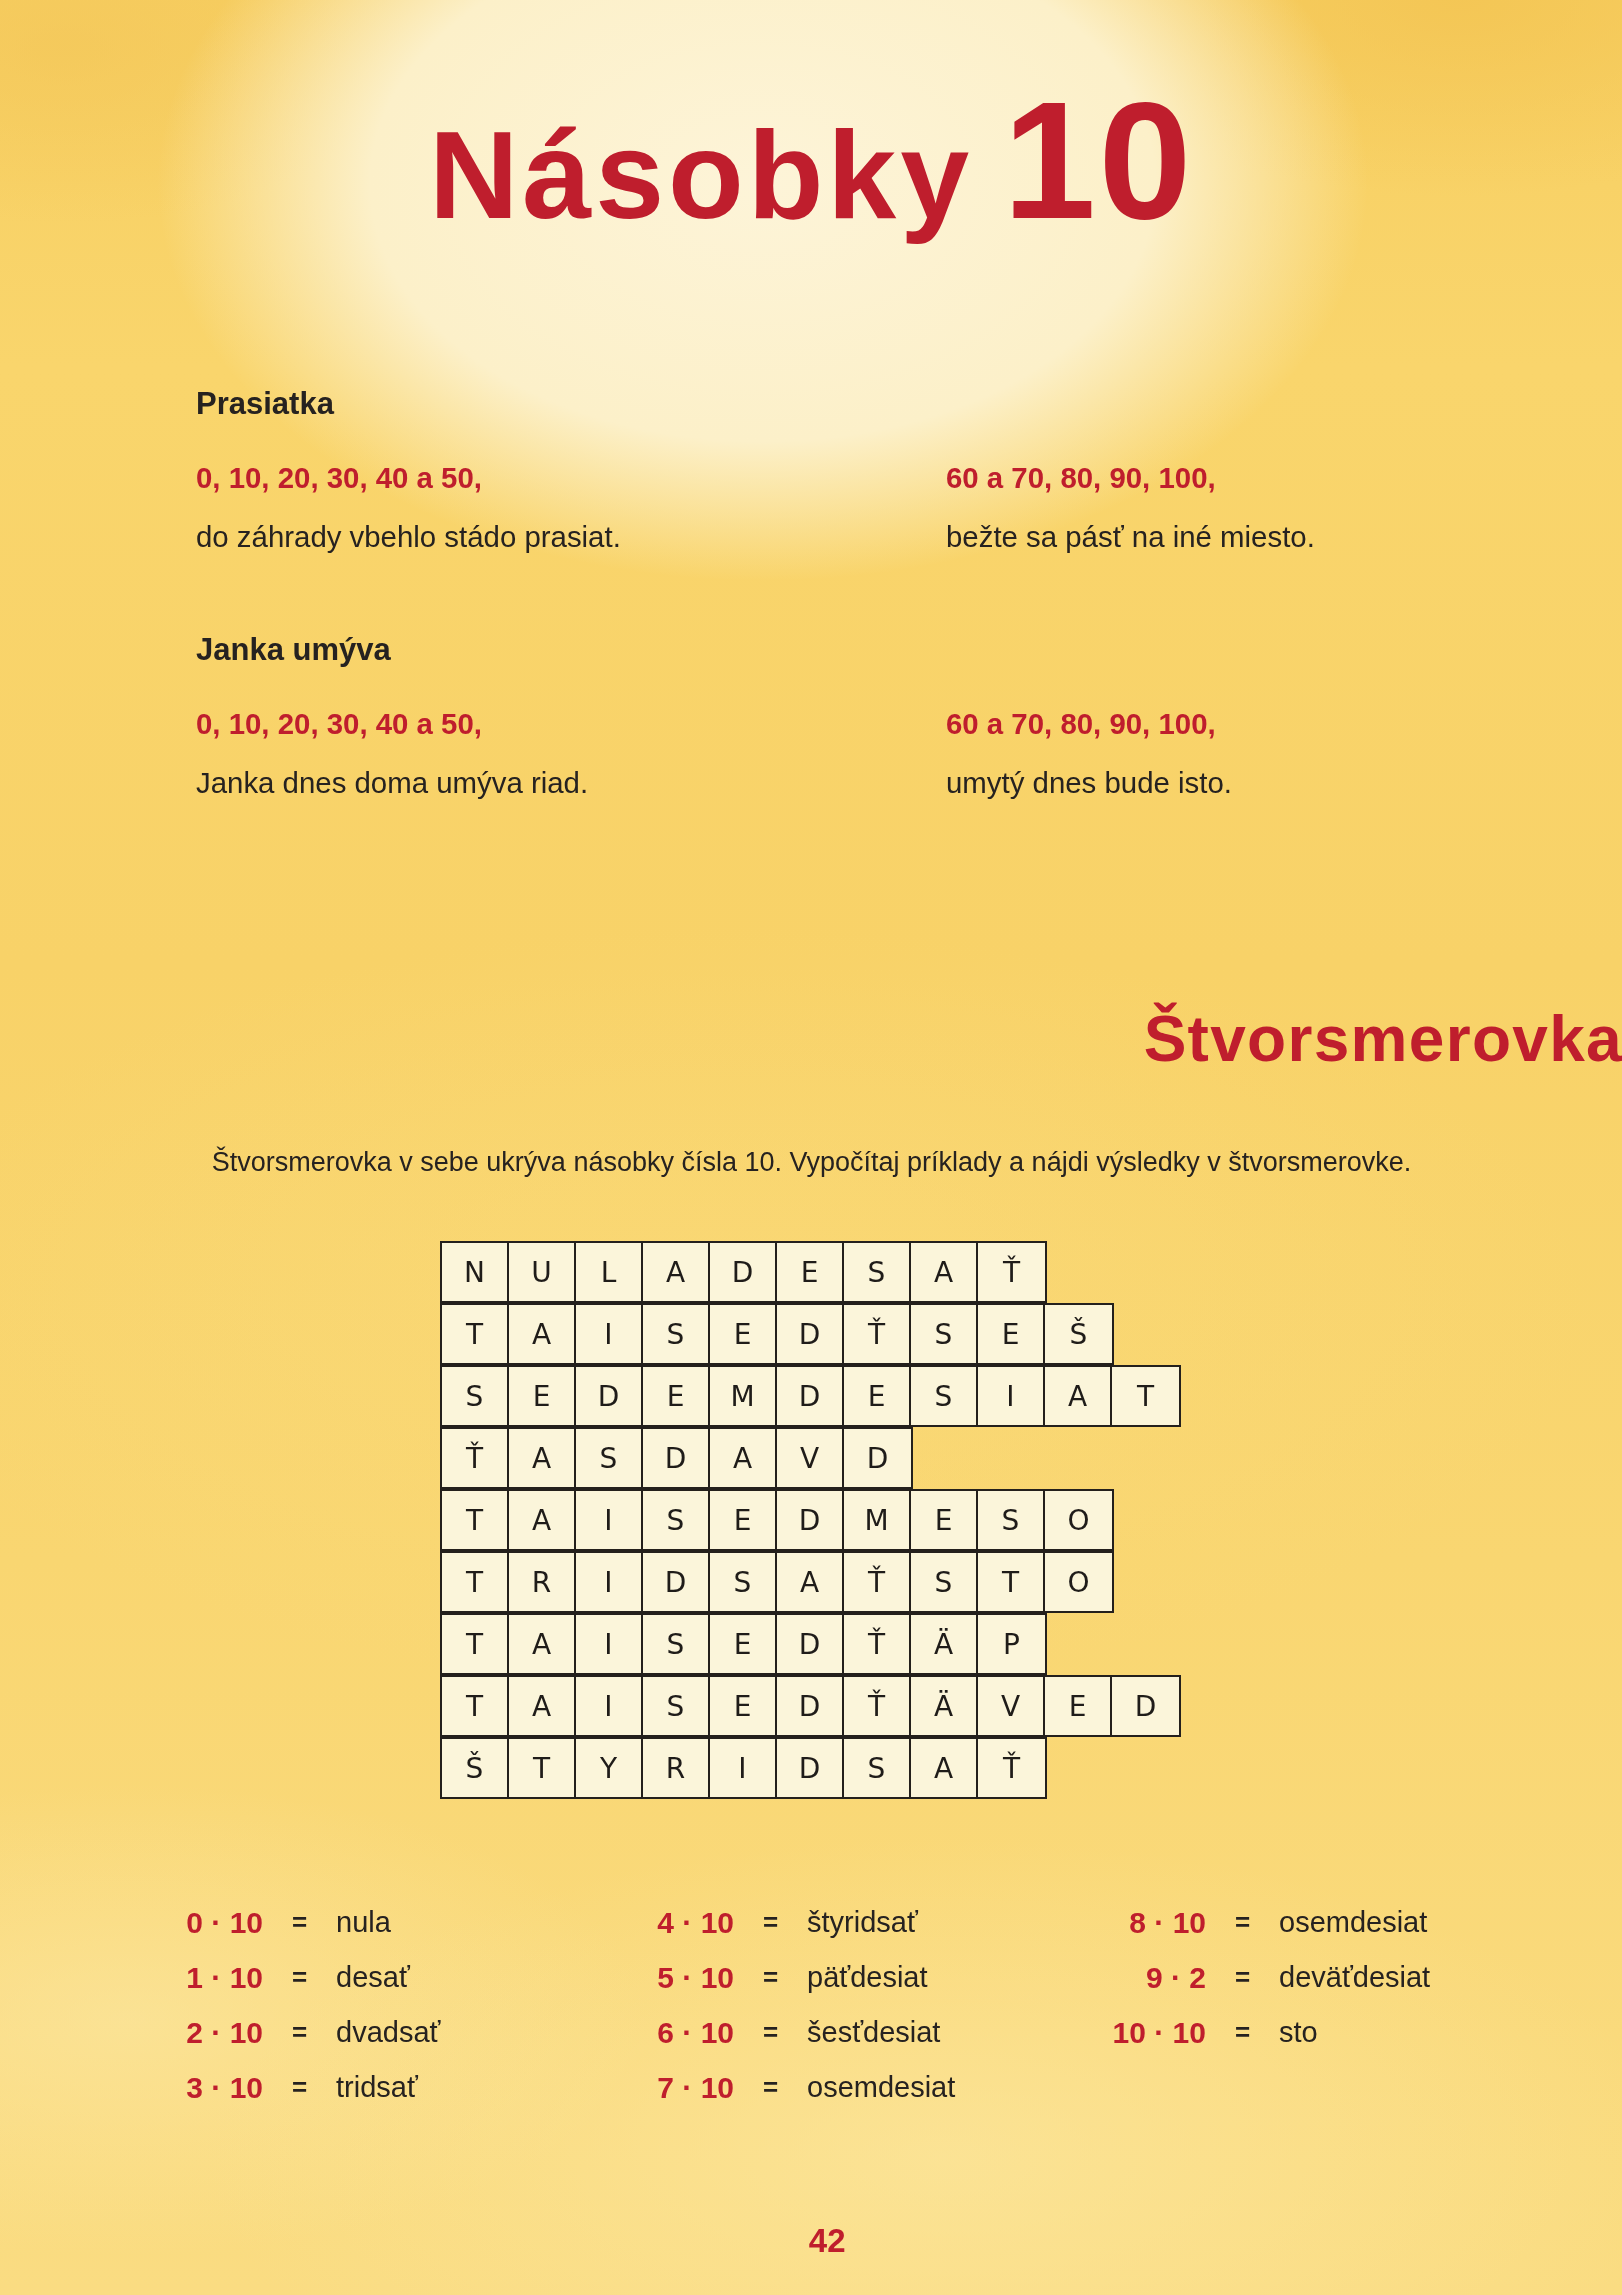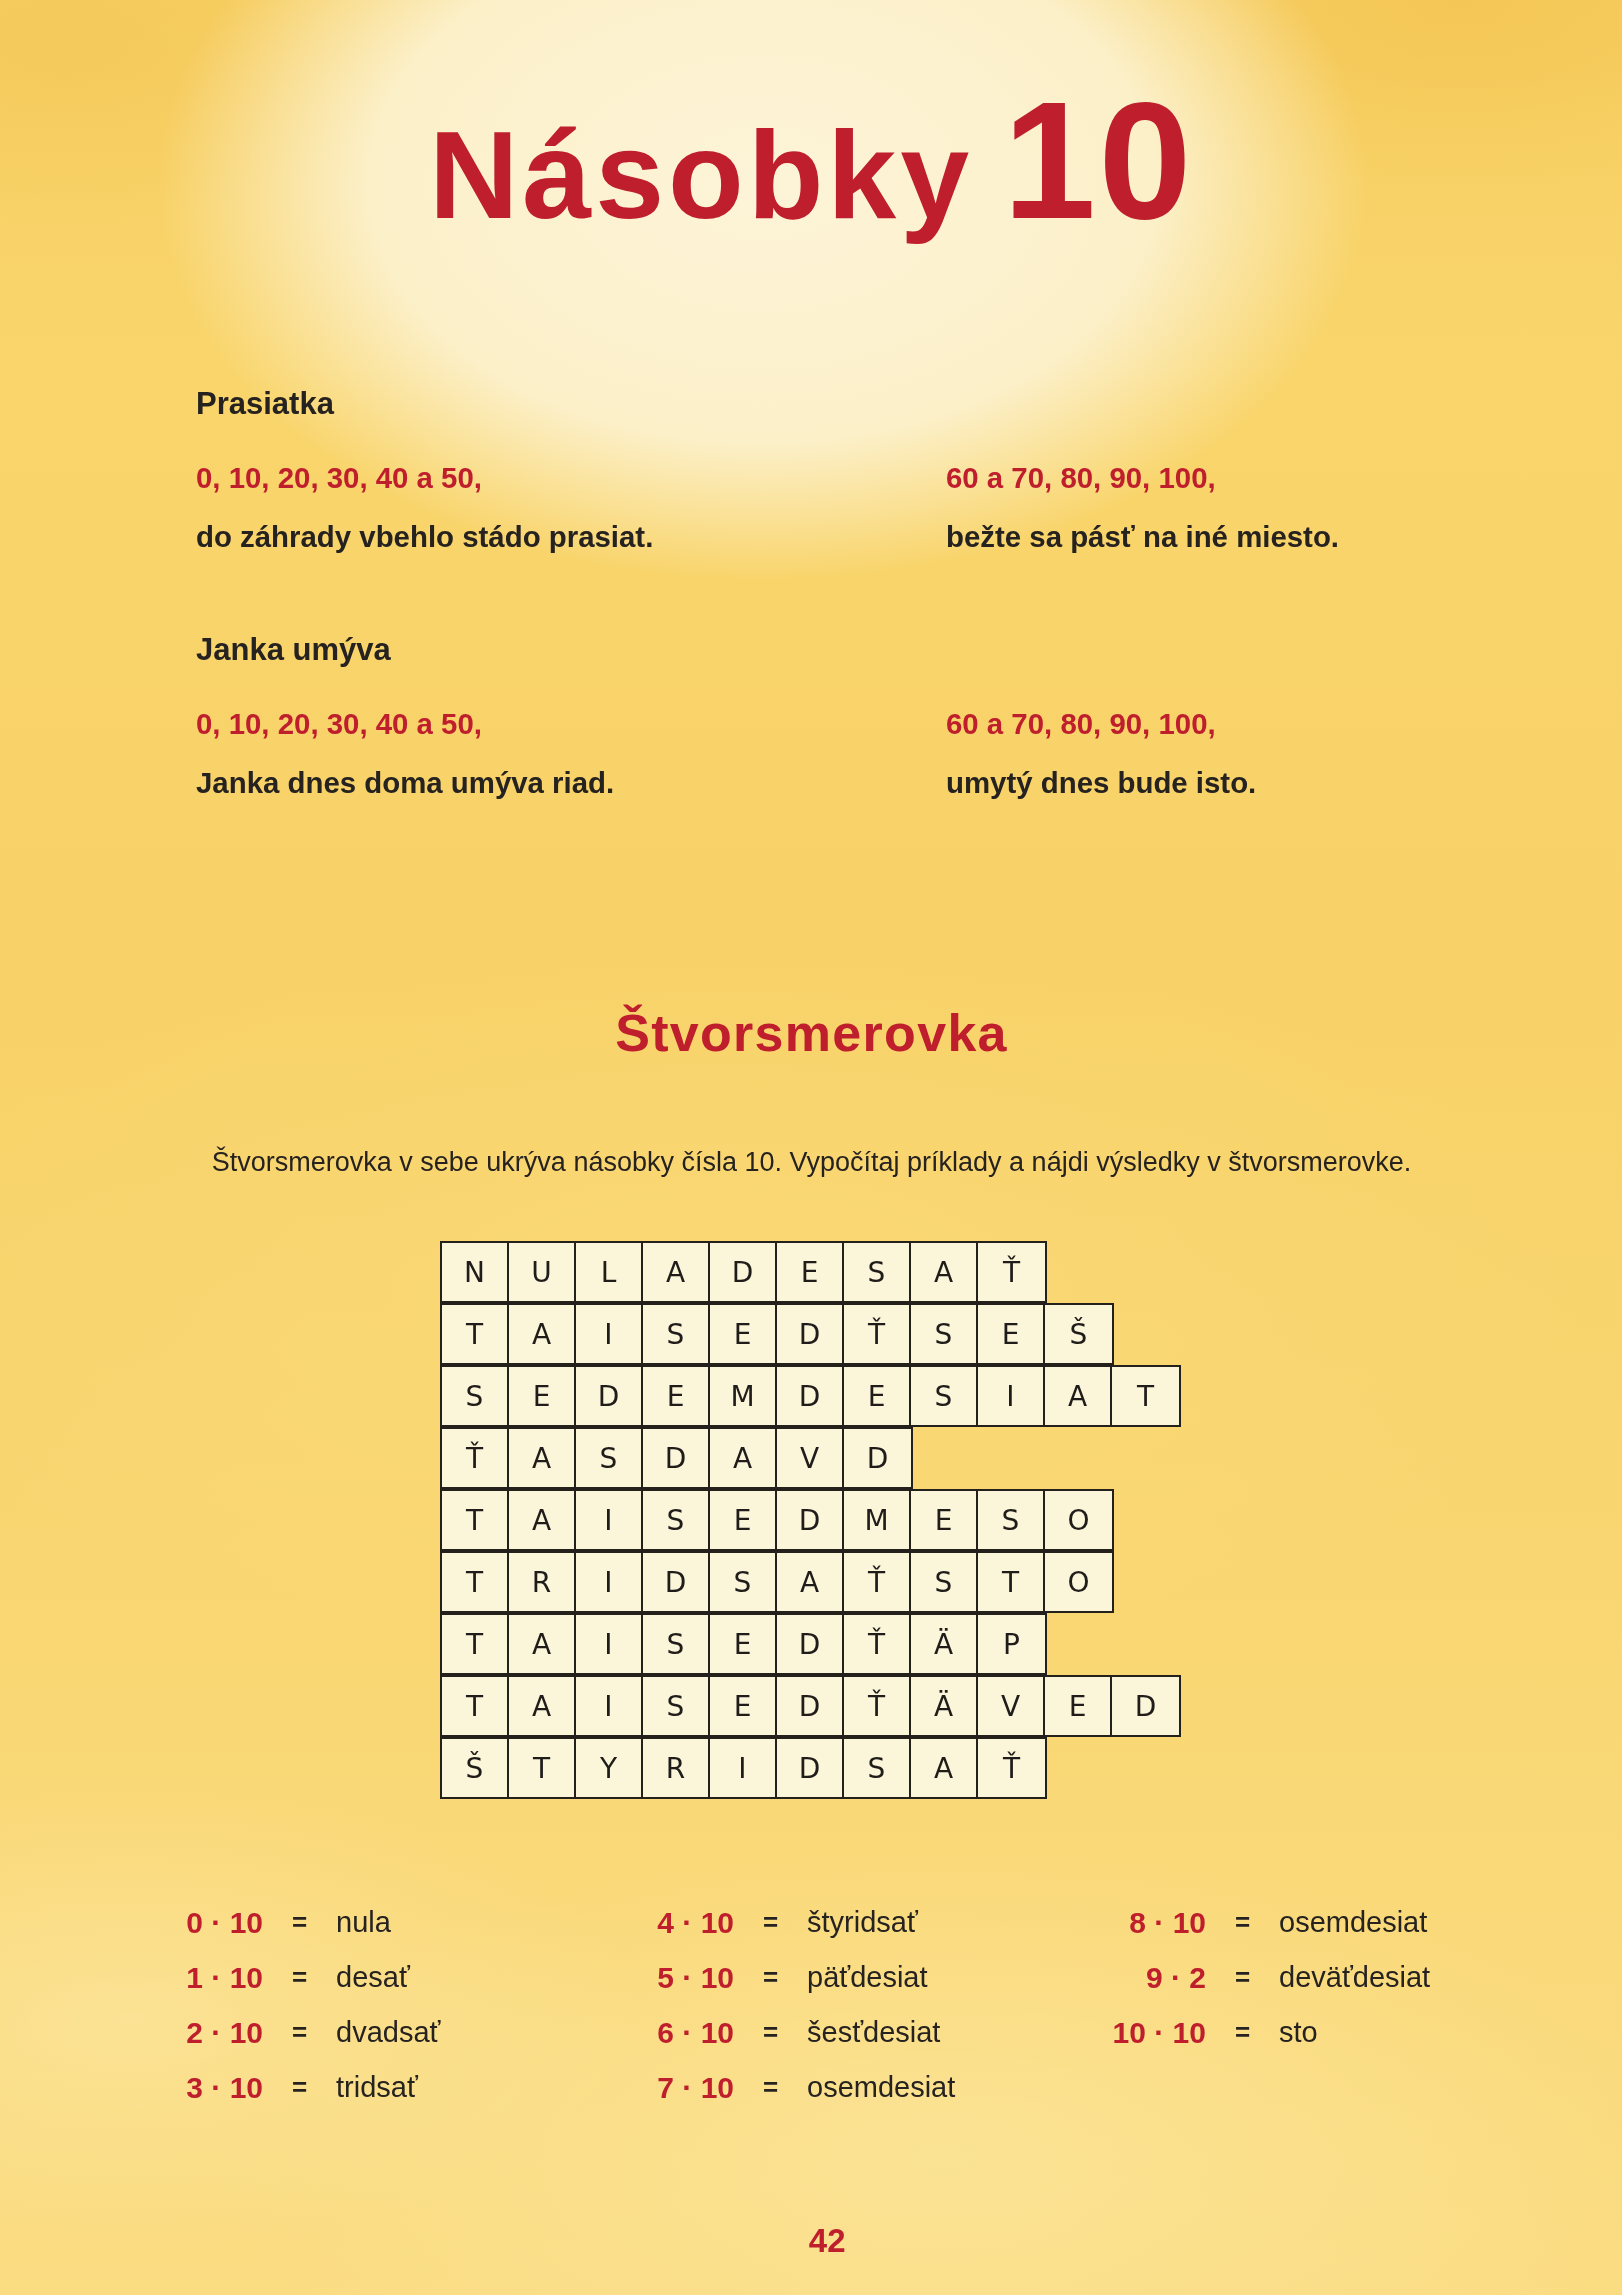--- a/index.html
+++ b/index.html
@@ -29,29 +29,29 @@
   
   .title{
     position:absolute;top:77px;left:0;width:100%;
     text-align:center;color:var(--red);line-height:1;white-space:nowrap;
   }
   .title-word{font-size:124px;font-weight:700;letter-spacing:3.9px;margin-top:16px;}
   .title-num{font-size:167px;font-weight:700;margin-left:30px;letter-spacing:2.6px;}
 
   
   .poem-heading{position:absolute;left:196px;font-size:31px;font-weight:700;line-height:1.1;}
-  .verse-line{position:absolute;font-size:29.4px;line-height:1.1;white-space:nowrap;font-weight:bold;}
+  .verse-line{position:absolute;font-size:29.4px;line-height:1.1;white-space:nowrap;}
   .verse-red{color:var(--red);font-weight:700;}
   .col-left{left:196px;}
   .col-right{left:946px;}
 
   
   .ws-heading{
     position:absolute;top:1006px;left:0;width:100%;
-    text-align:center;font-size:52px;font-weight:700;
+    text-align:right;font-size:64px;font-weight:700;
     color:var(--red);letter-spacing:1.3px;line-height:1.05;
   }
   .ws-instruction{
     position:absolute;top:1146px;left:0;width:100%;
     text-align:center;font-size:27px;line-height:1.2;
   }
 
   #wordsearch-grid{position:absolute;left:440px;top:1241px;}
   .g-row{
     display:flex;width:max-content;

